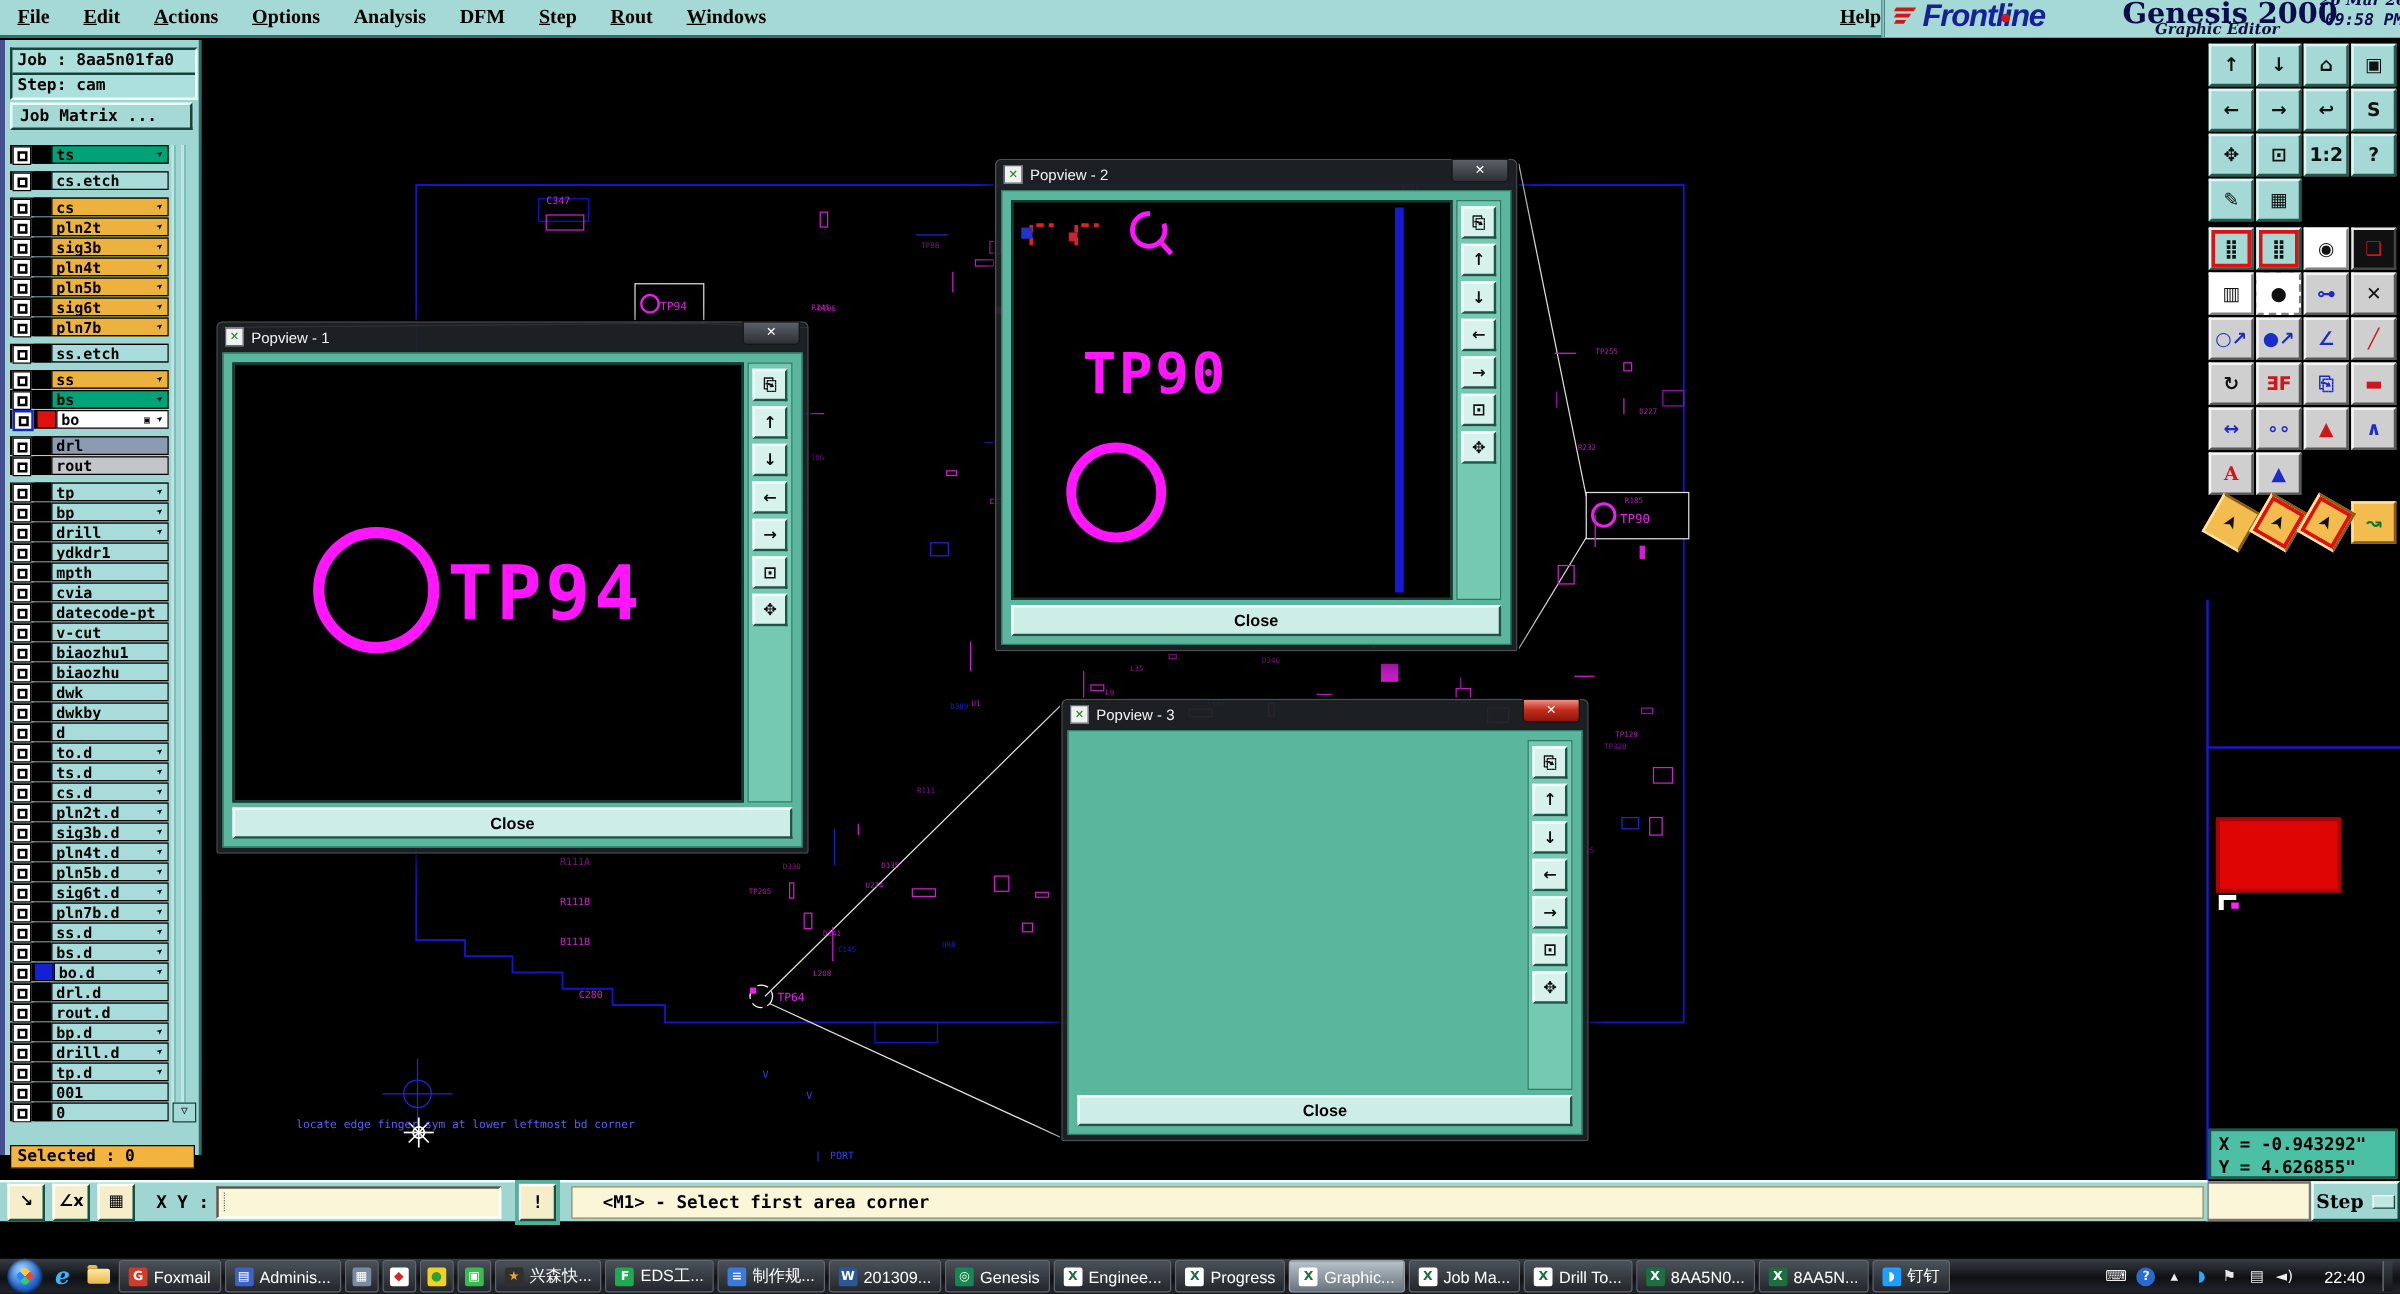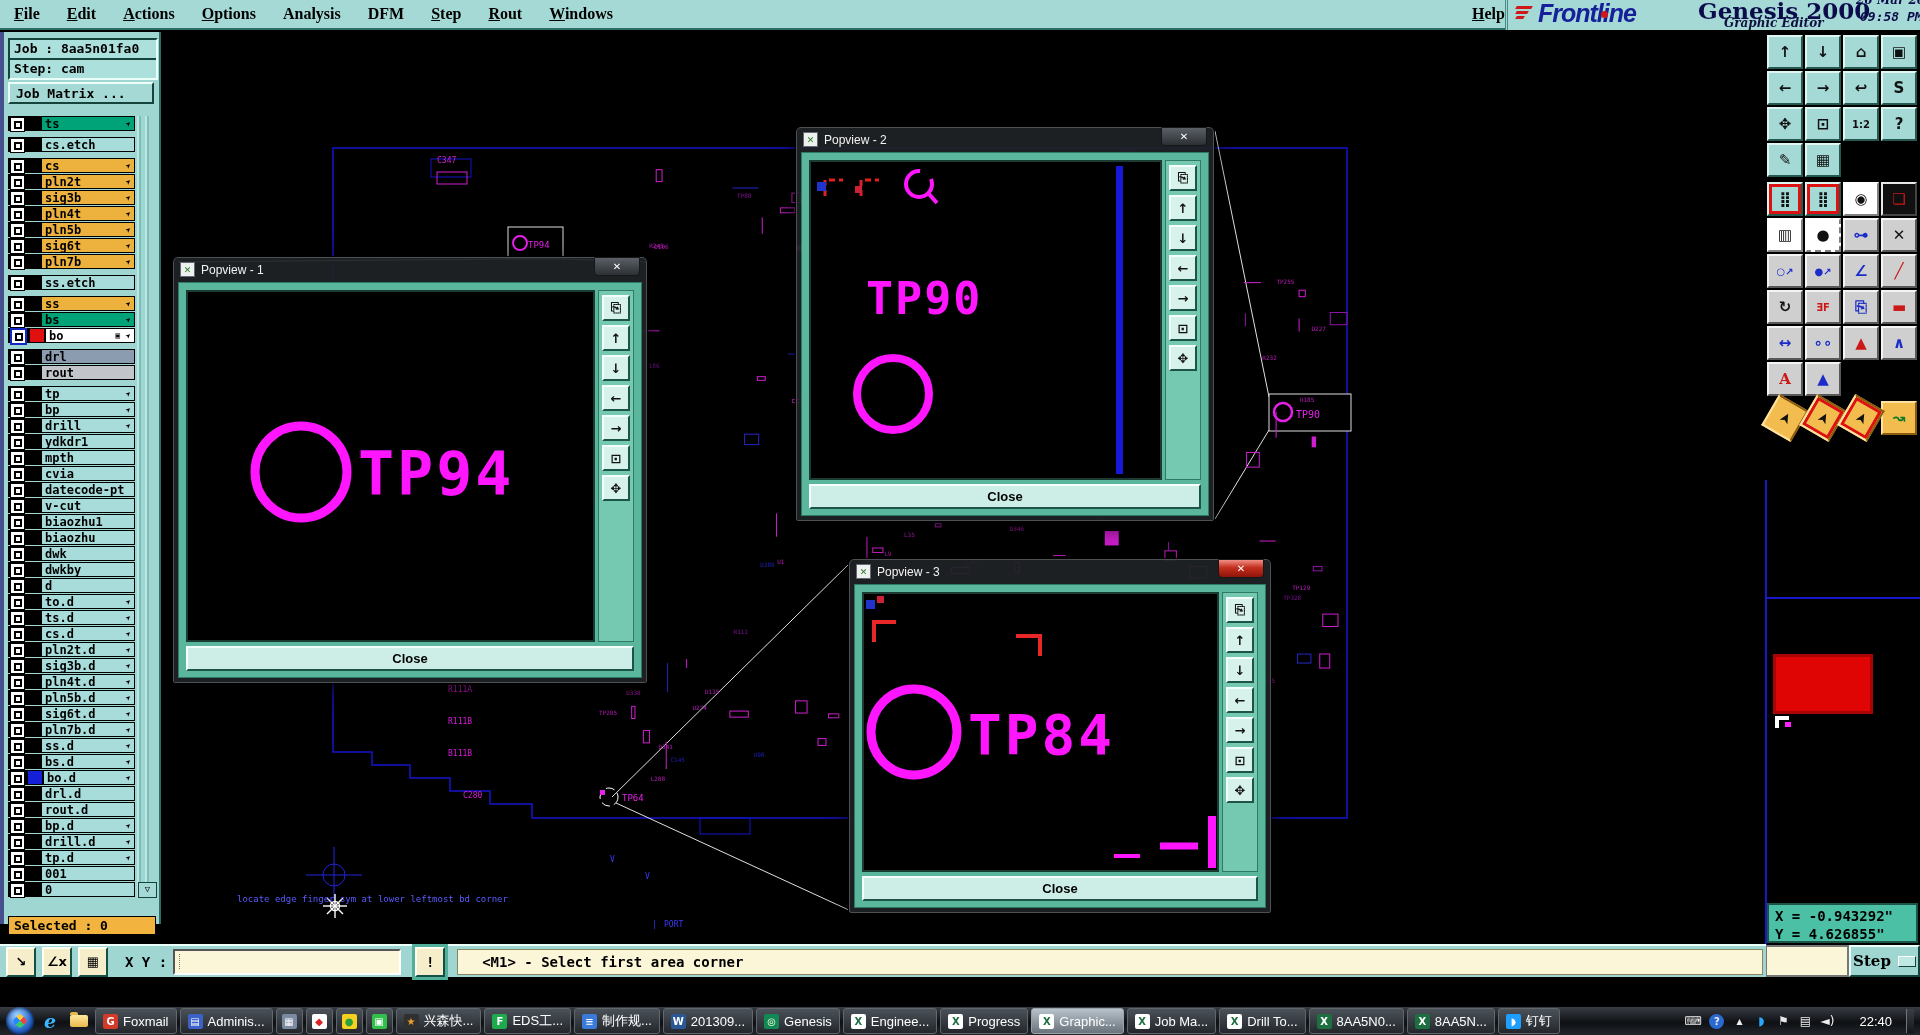--- a/index.html
+++ b/index.html
@@ -76,21 +76,21 @@
   .rtoolbar{position:absolute;left:1px;top:2px;width:154px;display:flex;flex-wrap:wrap;}
   .tbtn{width:36px;height:34px;margin:1px;box-sizing:border-box;display:flex;align-items:center;justify-content:center;
         font:bold 15px "DejaVu Sans",sans-serif;color:#111;}
   .brk{width:100%;height:3px;}
   .tb-a{background:#a5d9d5;border:2px solid;border-color:#dff5f1 #27584f #27584f #dff5f1;}
   .tb-w{background:#fff;border:2px solid;border-color:#fff #808080 #808080 #fff;}
   .tb-k{background:#101010;color:#e8e8e8;border:2px solid;border-color:#e8e8e8 #444 #444 #e8e8e8;}
   .tb-g{background:#cfcfcf;border:2px solid;border-color:#f4f4f4 #585858 #585858 #f4f4f4;}
   .tb-o{background:#f2bd4e;border:2px solid;border-color:#ffe2a0 #8a5a10 #8a5a10 #ffe2a0;}
   .m-rb{box-shadow:inset 0 0 0 3px #dd1111;}
-  .m-t{font-size:10px;}
+  .m-t{font-size:15px;}
   .m-cb{color:#1b2cc8}.m-cr{color:#cc1818}.m-cg{color:#0a7a2a}
   .m-t1{color:#cc1818}.m-t2{color:#1b2cc8}.m-t3{color:#cc1818;font-family:"DejaVu Serif",serif}.m-t4{color:#1b2cc8}
   .m-dash{border-style:dashed;}
   .m-arr{transform:rotate(-60deg);font-size:14px;}
   .rp-vline{position:absolute;left:0;top:448px;height:480px;width:2px;background:#1818c8;}
   .rp-hline{position:absolute;left:0;right:0;top:565px;height:2px;background:#1818c8;}
   .redshape{position:absolute;left:8px;top:622px;width:94px;height:54px;background:#e00505;border:3px solid #a80404;}
   .rednotch1{position:absolute;left:10px;top:684px;width:14px;height:4px;background:#fff;}
   .rednotch2{position:absolute;left:10px;top:688px;width:4px;height:8px;background:#fff;}
   .rednotch3{position:absolute;left:20px;top:690px;width:6px;height:5px;background:#ff20ff;}
@@ -791,33 +791,20 @@
     </div>
   </div>
 
   <div class="popwin" style="left:848px;top:558px;width:424px;height:356px;">
     <div class="pv-title">
       <span class="pv-ticon">✕</span>
       <span>Popview - 3</span>
       <span class="pv-close red">✕</span>
     </div>
     <div class="pv-body">
-      <div class="pv-canvas">
-        <svg width="360" height="278">
-          <rect x="2" y="6" width="9" height="9" fill="#2233cc"></rect>
-          <rect x="13" y="2" width="7" height="7" fill="#cc2233"></rect>
-          <path d="M10,48 v-20 h22" fill="none" stroke="#e82828" stroke-width="4"></path>
-          <path d="M152,42 h24 v20" fill="none" stroke="#e82828" stroke-width="4"></path>
-          <circle cx="50" cy="138" r="43" fill="none" stroke="#ff16ff" stroke-width="9"></circle>
-          <text x="104" y="160" font-family="DejaVu Sans Mono,monospace" font-size="56" font-weight="bold" fill="#ff16ff" letter-spacing="3">TP84</text>
-          <path d="M296,252 h38" stroke="#ff16ff" stroke-width="7"></path>
-          <rect x="344" y="222" width="8" height="52" fill="#ff16ff"></rect>
-          <path d="M250,262 h26" stroke="#ff16ff" stroke-width="4"></path>
-        </svg>
-      </div>
       <div class="pv-strip">
           <div class="pv-sbtn">⎘</div>
           <div class="pv-sbtn">↑</div>
           <div class="pv-sbtn">↓</div>
           <div class="pv-sbtn">←</div>
           <div class="pv-sbtn">→</div>
           <div class="pv-sbtn">⊡</div>
           <div class="pv-sbtn">✥</div>
         </div>
       <div class="pv-closebar">Close</div>

